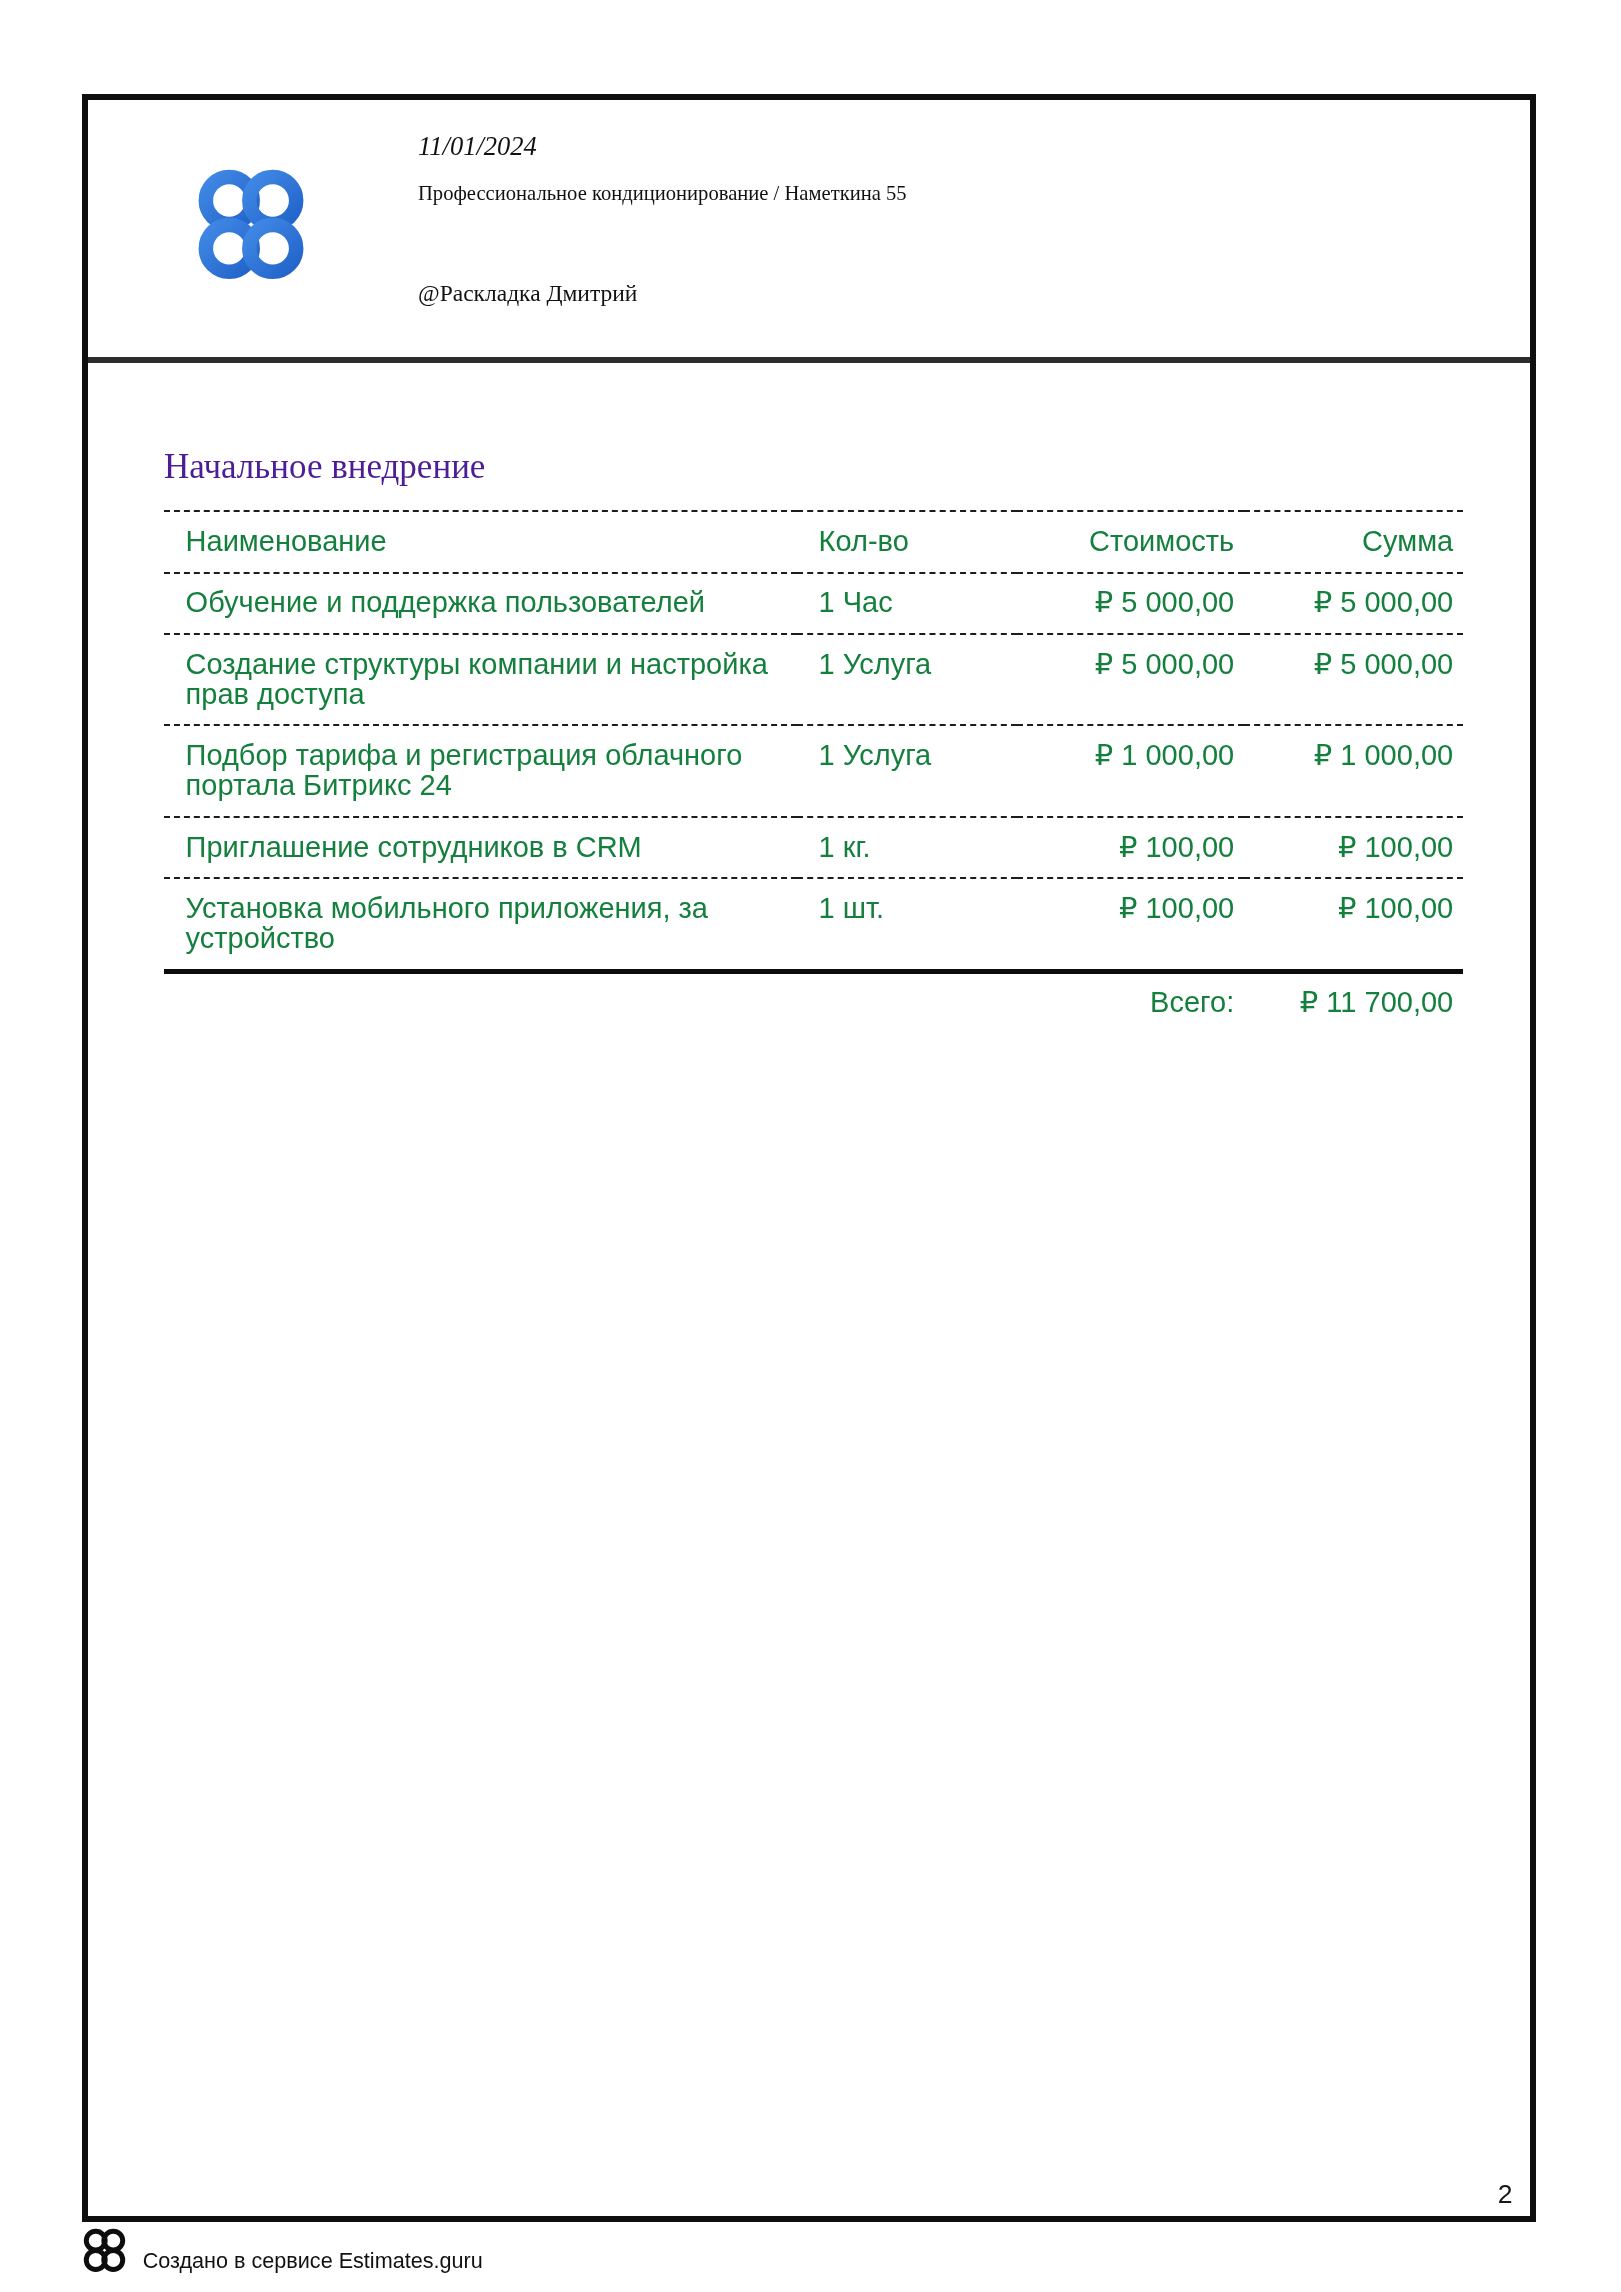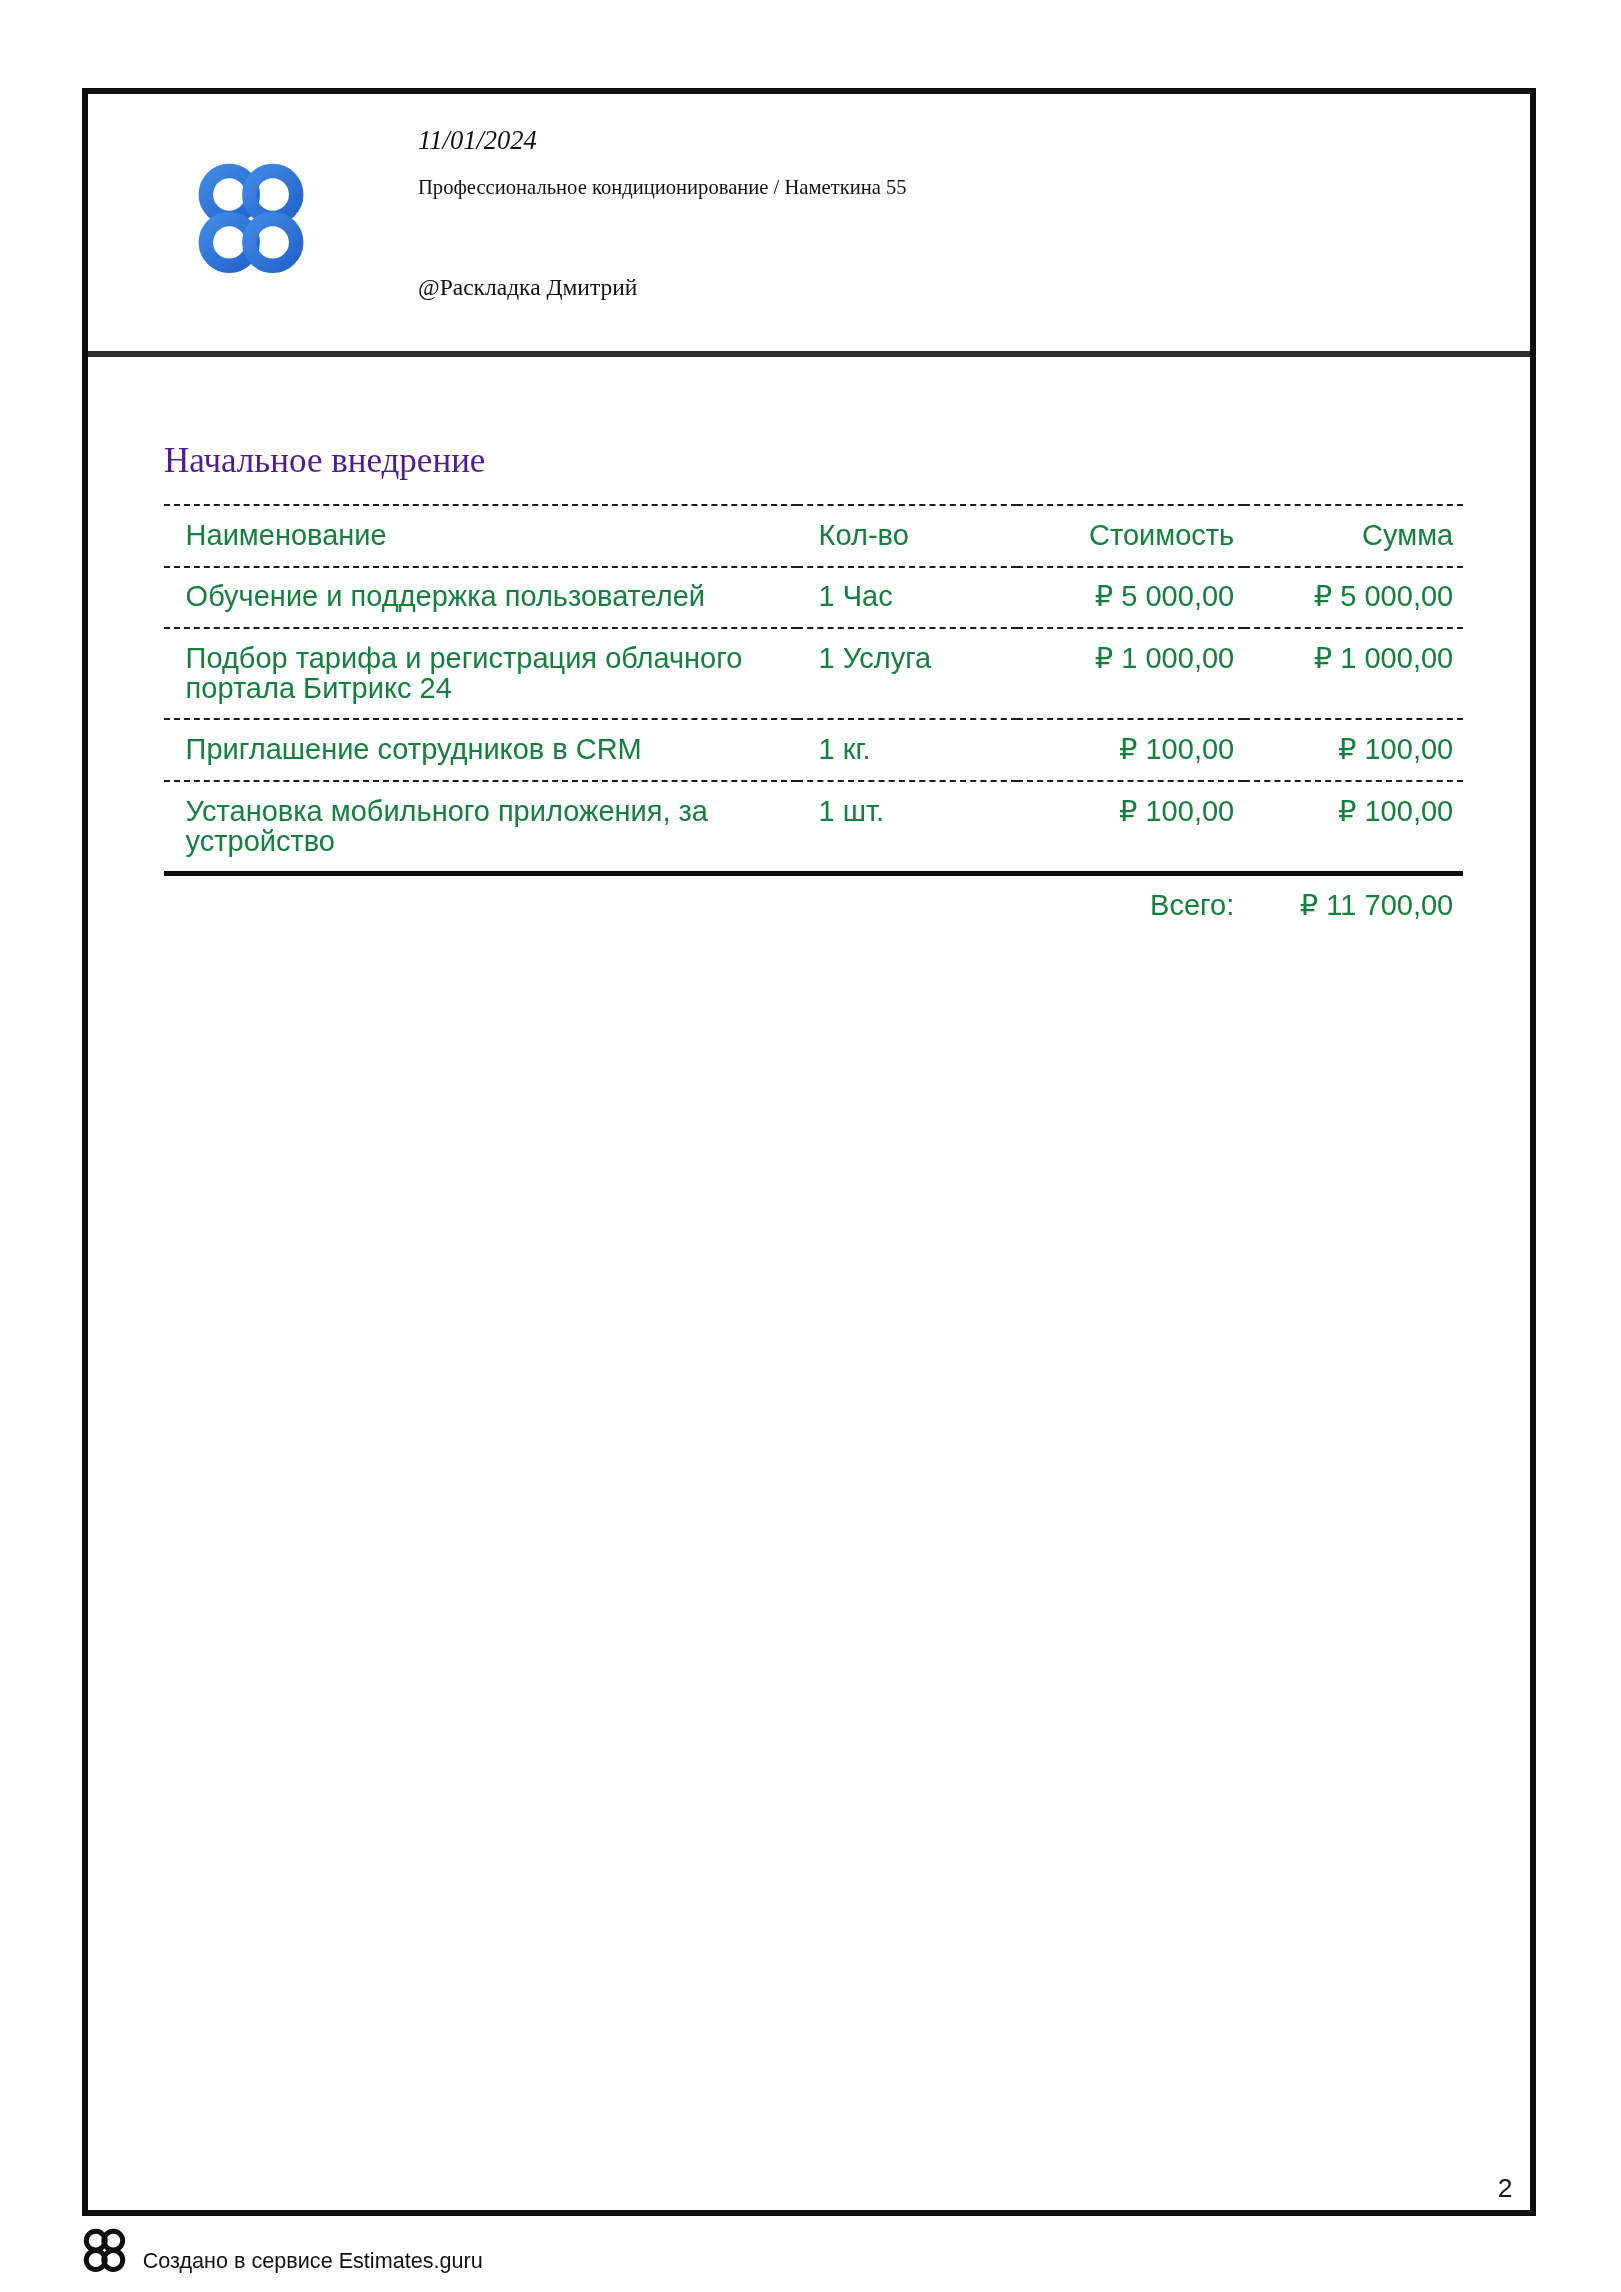--- a/index.html
+++ b/index.html
@@ -5,21 +5,21 @@
   html,body{margin:0;padding:0;}
   body{
     width:1621px;height:2293px;
     background:#ffffff;
     font-family:"Liberation Sans","DejaVu Sans",sans-serif;
     color:#1a1a1a;
     position:relative;
     overflow:hidden;
   }
   .frame{
-    position:absolute;left:82px;top:88px;
+    position:absolute;left:82px;top:94px;
     width:1454px;height:2128px;
     border:6.9px solid #0f0f0f;
     box-sizing:border-box;
     background:#ffffff;
   }
   
   .header{
     position:absolute;top:0;left:0;right:0;height:257px;
     border-bottom:6.9px solid #2d2d2d;
   }
@@ -145,20 +145,26 @@
         </tr>
       </thead>
       <tbody>
           <tr>
     <td class="al">Обучение и поддержка пользователей</td>
     <td class="al">1 Час</td>
     <td class="ar price-cell">₽ 5 000,00</td>
     <td class="ar sum-cell">₽ 5 000,00</td>
   </tr>
           <tr>
+    <td class="al">Создание структуры компании и настройка прав доступа</td>
+    <td class="al">1 Услуга</td>
+    <td class="ar price-cell">₽ 5 000,00</td>
+    <td class="ar sum-cell">₽ 5 000,00</td>
+  </tr>
+          <tr>
     <td class="al">Подбор тарифа и регистрация облачного портала Битрикс 24</td>
     <td class="al">1 Услуга</td>
     <td class="ar price-cell">₽ 1 000,00</td>
     <td class="ar sum-cell">₽ 1 000,00</td>
   </tr>
           <tr>
     <td class="al">Приглашение сотрудников в CRM</td>
     <td class="al">1 кг.</td>
     <td class="ar price-cell">₽ 100,00</td>
     <td class="ar sum-cell">₽ 100,00</td>

